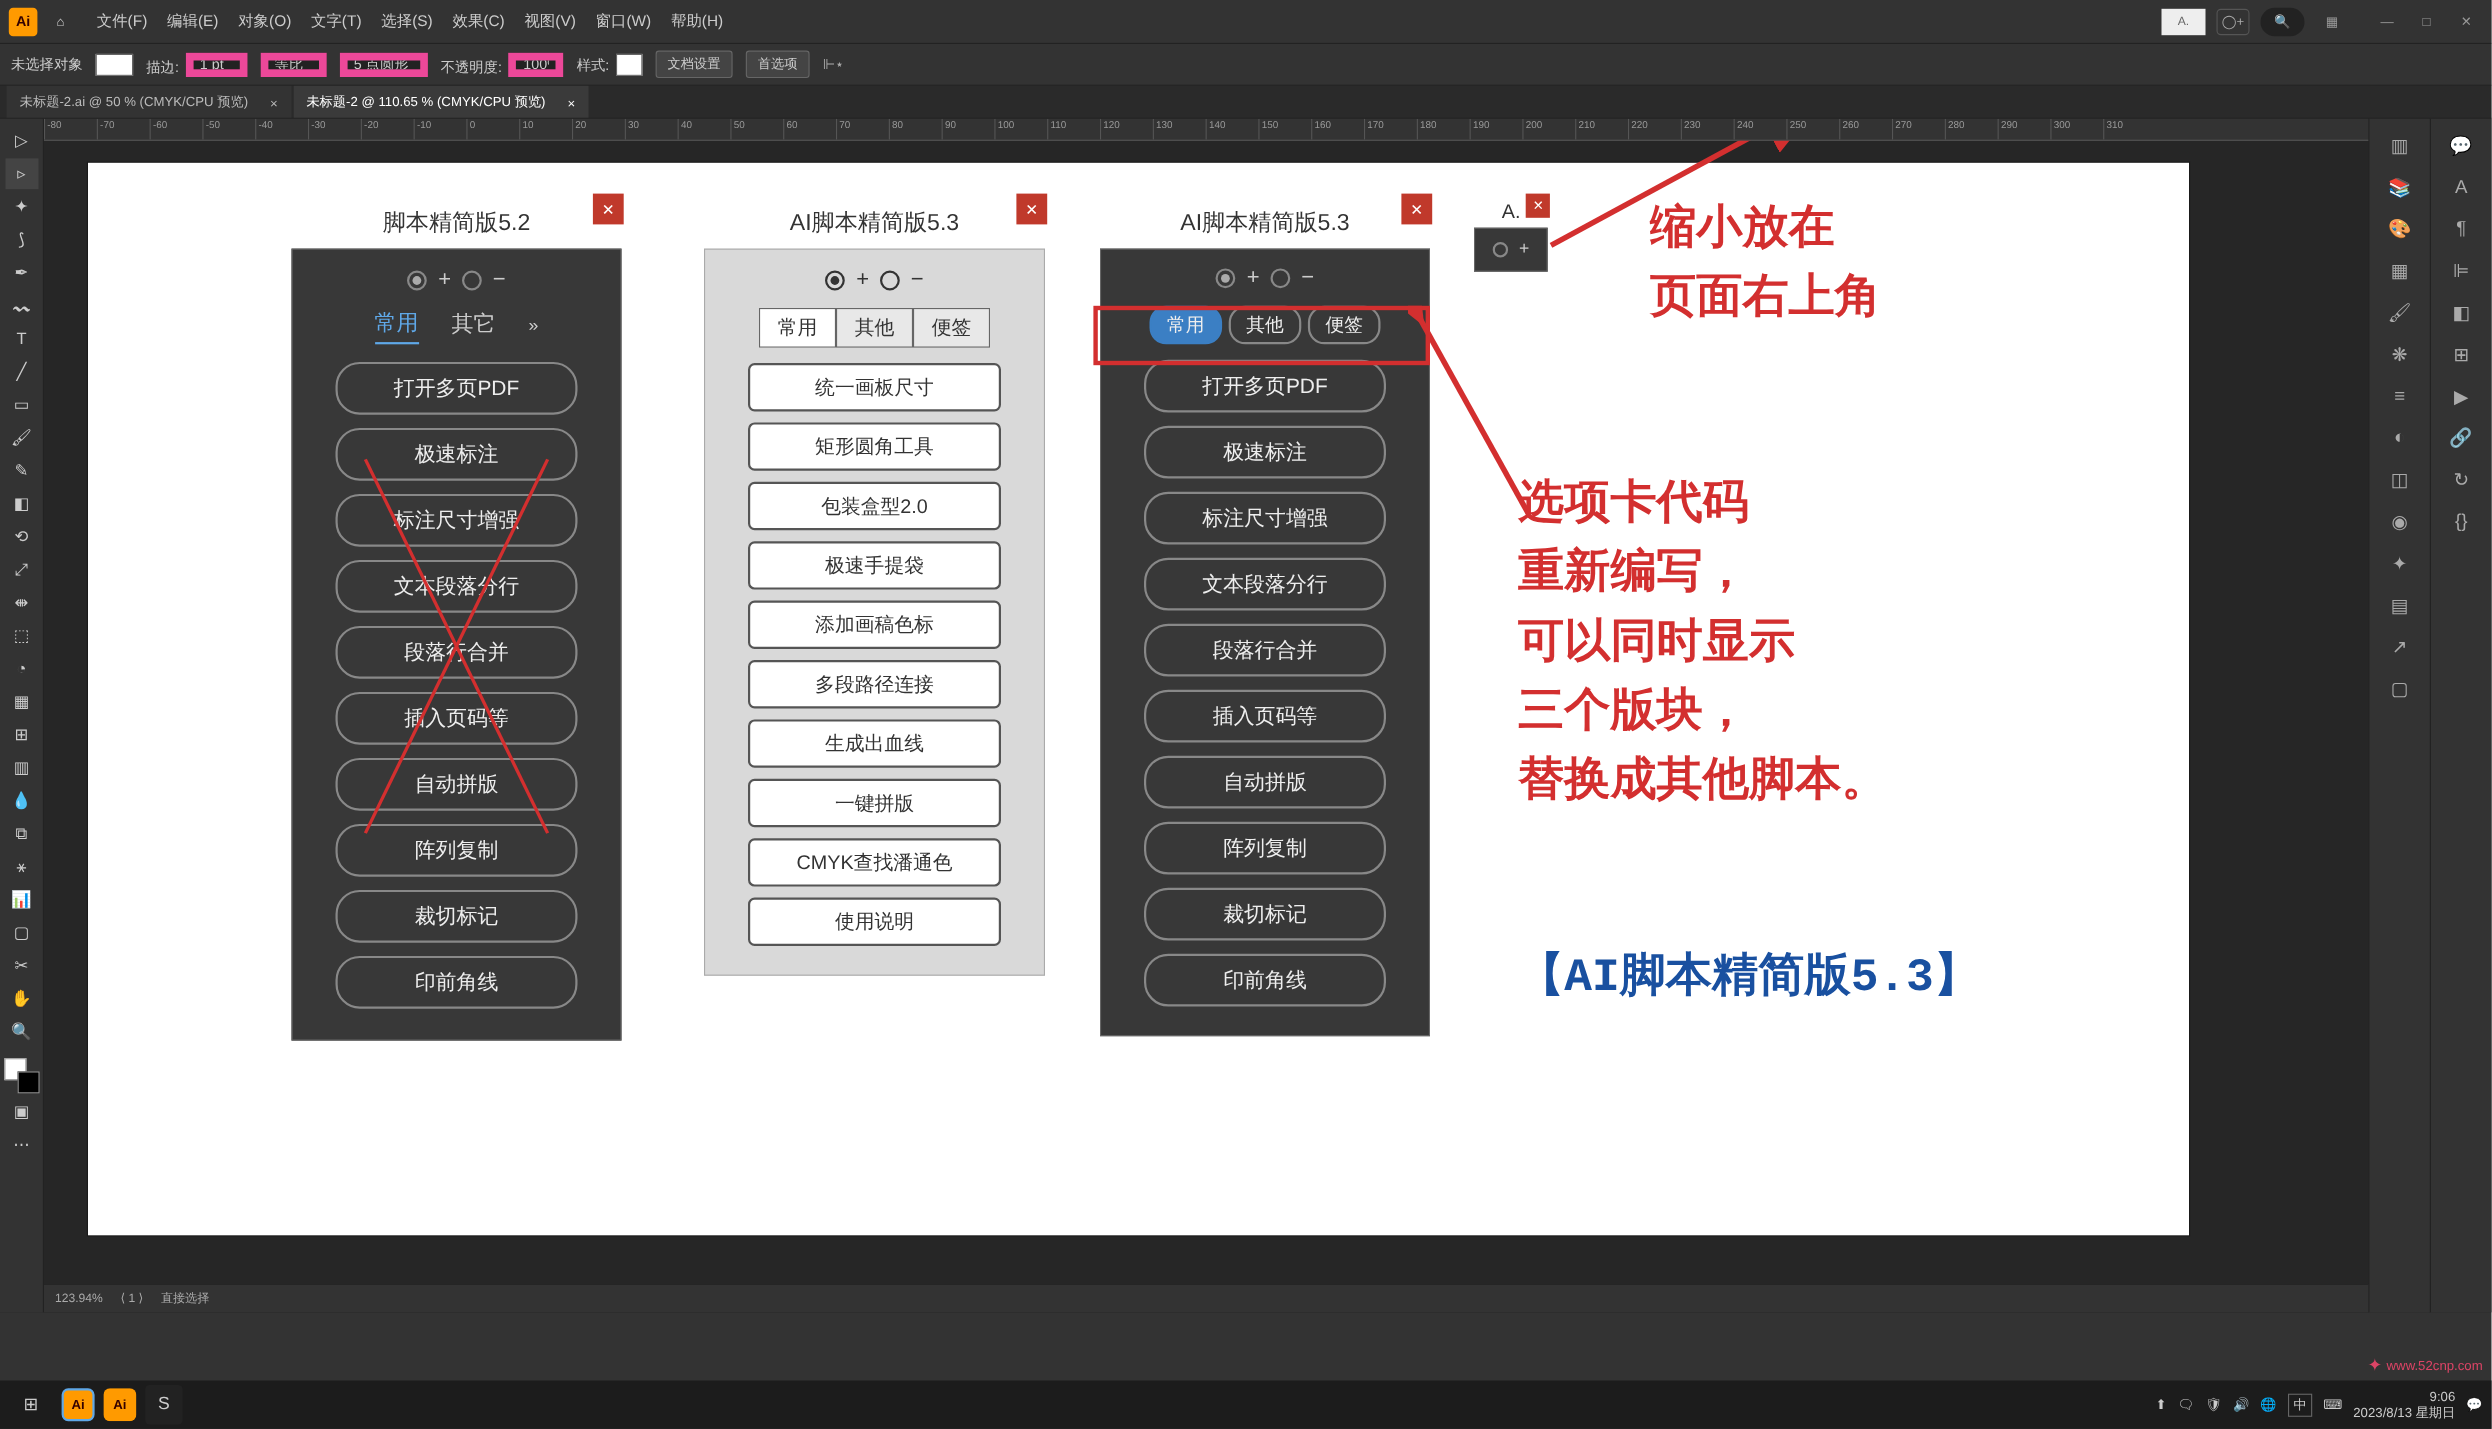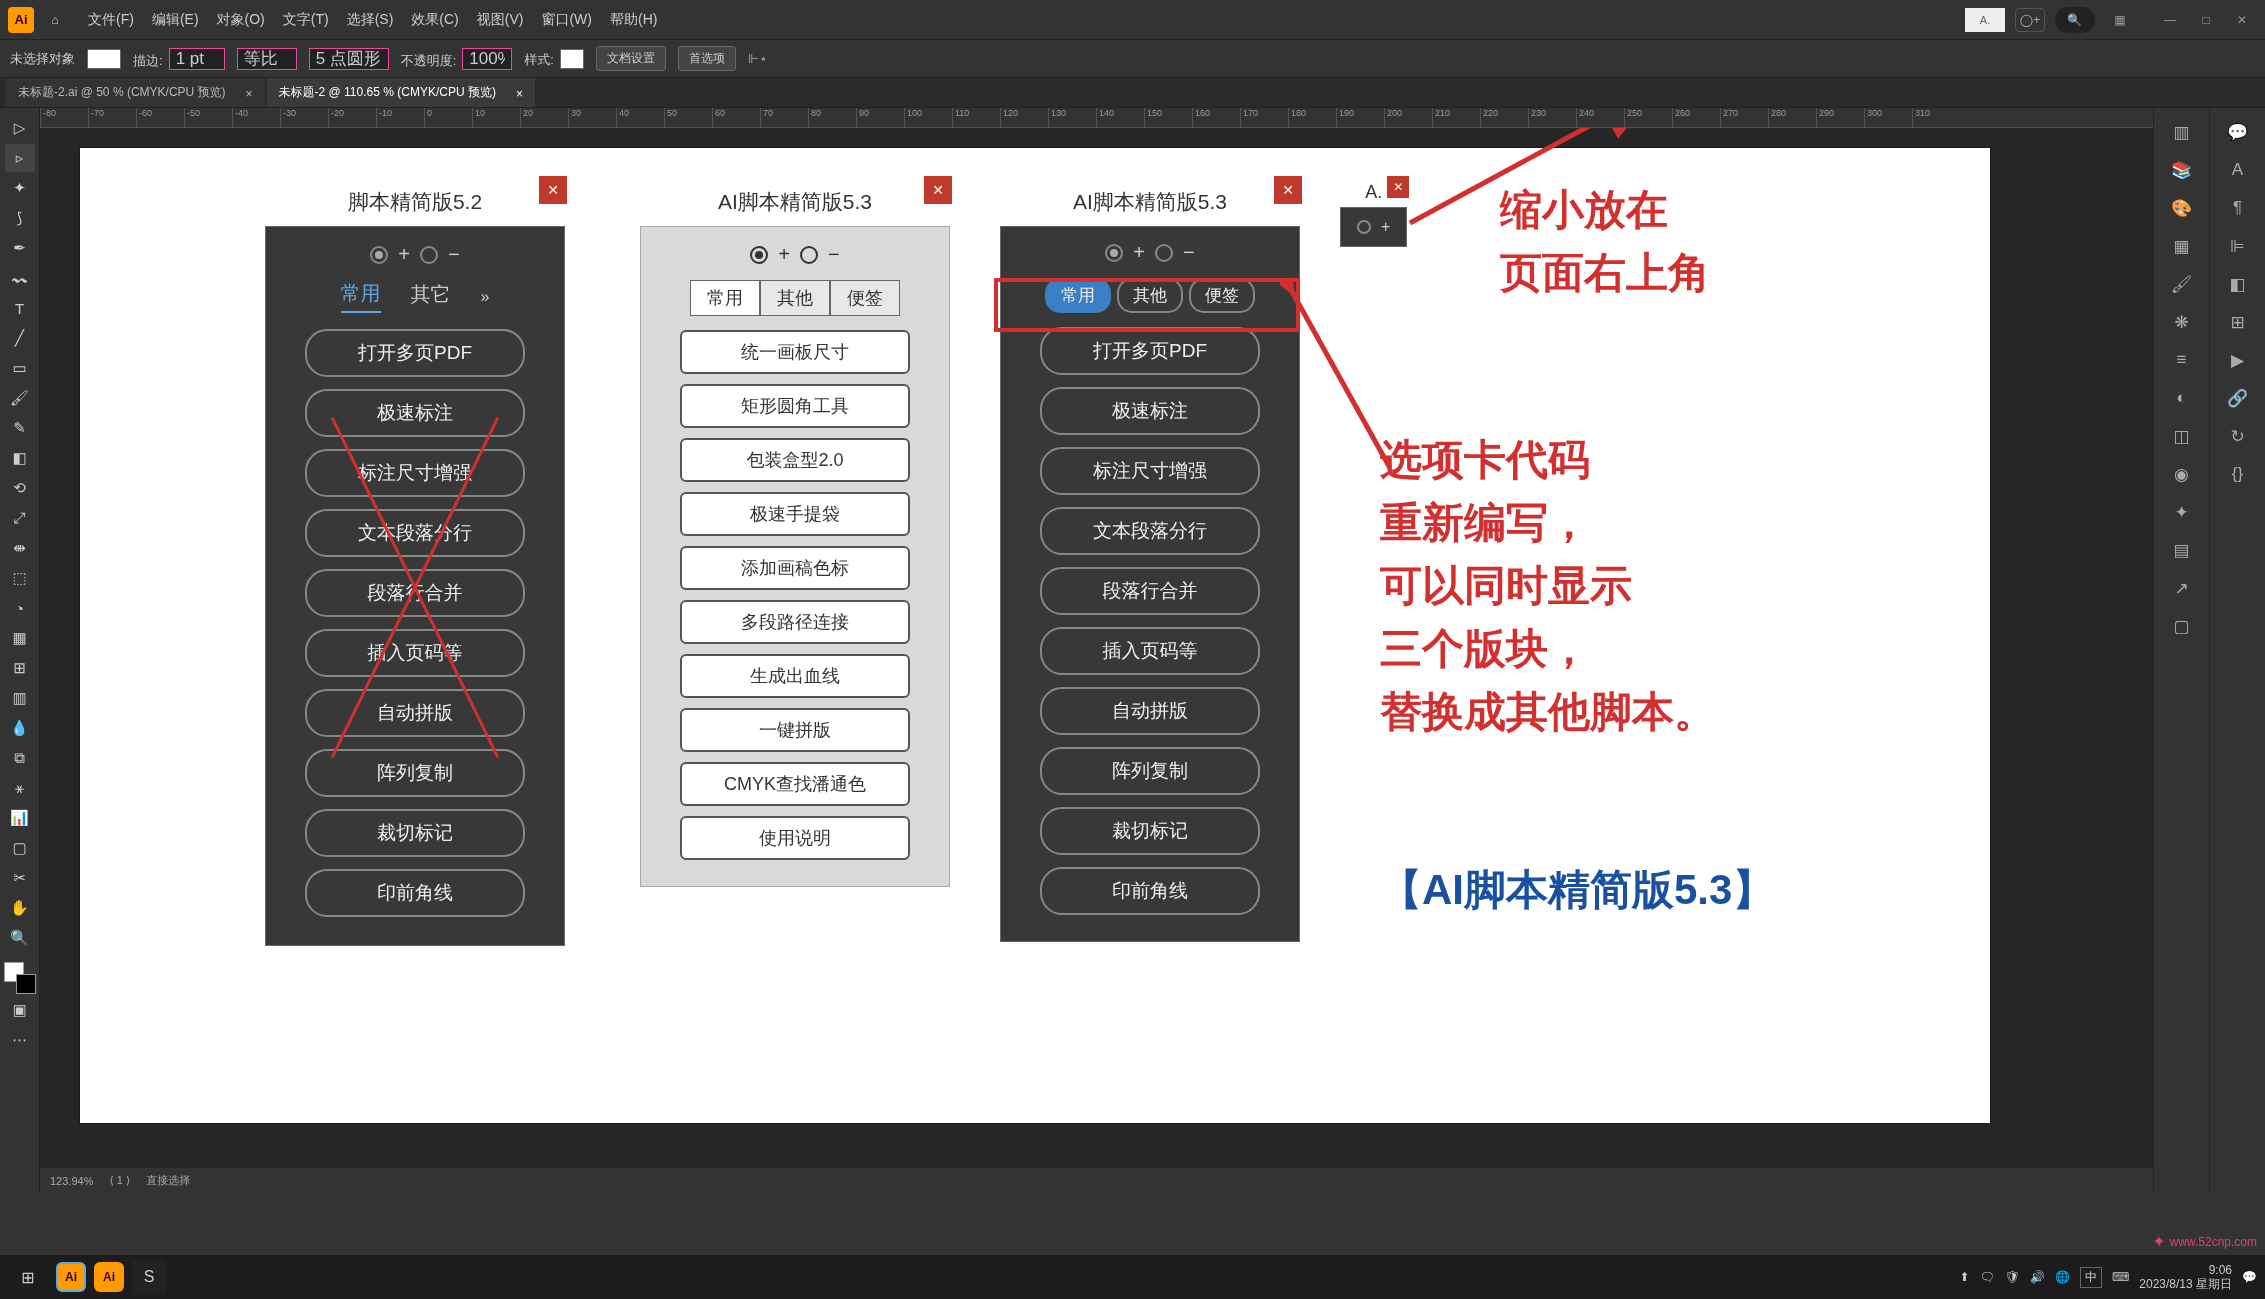--- a/index.html
+++ b/index.html
@@ -11,21 +11,21 @@
 .menu span{cursor:pointer}
 .top-search{margin-left:auto;display:flex;align-items:center;gap:10px}
 .search-box{width:40px;height:26px;background:#222;border-radius:13px;display:flex;align-items:center;justify-content:center}
 .win-controls{display:flex;gap:6px;margin-left:10px}
 .win-btn{width:30px;height:24px;display:flex;align-items:center;justify-content:center;color:#999}
 .little-box{width:40px;height:24px;background:#eee;color:#666;display:flex;align-items:center;justify-content:center;font-size:11px}
 
 .ctrlbar{background:#333;height:38px;display:flex;align-items:center;padding:0 10px;gap:12px;border-bottom:1px solid #222;font-size:13px}
 .ctrl-field{display:flex;align-items:flex-end;gap:6px}
 .ctrl-swatch{width:34px;height:20px;background:#fff;border:1px solid #666}
-.ctrl-input{background:#222;color:#ccc;border:1px solid #ec4899;padding:2px 6px;font-size:17px;height:22px}
+.ctrl-input{background:#222;color:#ccc;border:7px solid #ec4899;padding:2px 6px;font-size:13px;height:22px}
 .ctrl-btn{background:#444;color:#ccc;border:1px solid #666;padding:3px 10px;font-size:12px;border-radius:3px}
 
 .tabs{background:#2a2a2a;height:30px;display:flex;align-items:center;padding:0 6px;border-bottom:1px solid #222;font-size:12px}
 .doc-tab{background:#333;padding:6px 12px;margin-right:2px;display:flex;align-items:flex-end;gap:20px;color:#bbb}
 .doc-tab.active{background:#3a3a3a;color:#fff}
 
 .workspace{display:flex;height:1085px;background:#262626}
 .toolbar{width:40px;background:#333;border-right:1px solid #222;display:flex;flex-direction:column;align-items:center;gap:2px;padding-top:6px}
 .tool{width:30px;height:28px;display:flex;align-items:center;justify-content:center;color:#ccc;cursor:pointer;font-size:15px}
 .tool.sel{background:#444}
@@ -74,21 +74,21 @@
 .tab53d{display:flex;justify-content:center;gap:6px;margin-bottom:14px}
 .tab53d span{border:2px solid #888;padding:4px 14px;border-radius:15px;color:#eee;font-size:17px;cursor:pointer}
 .tab53d span.active{background:#3b7fc4;border-color:#3b7fc4}
 .red-box{position:absolute;border:4px solid #d32f2f;pointer-events:none}
 
 .mini-panel{position:absolute;left:1260px;top:30px}
 .mini-panel .panel-hdr{font-size:18px;padding:6px}
 .mini-body{background:#383838;padding:10px 16px;border:1px solid #666}
 .mini-body .ctrlrow{margin:0}
 
-.annot{position:absolute;font-family:Liberation Sans, sans-serif;font-weight:bold;line-height:1.5}
+.annot{position:absolute;font-family:Liberation Mono, monospace;font-weight:bold;line-height:1.5}
 .annot.red{color:#d32f2f;font-size:42px}
 .annot.blue{color:#1950a0;font-size:42px}
 .arrow{position:absolute}
 
 .rpanel{width:56px;background:#333;border-left:1px solid #222;display:flex;flex-direction:column;align-items:center;gap:6px;padding-top:8px}
 .rpanel2{width:56px;background:#333;border-left:1px solid #222;display:flex;flex-direction:column;align-items:center;gap:6px;padding-top:8px}
 .rp-ic{width:36px;height:32px;display:flex;align-items:center;justify-content:center;color:#aaa;font-size:17px;cursor:pointer}
 
 .statusbar{position:absolute;bottom:0;left:0;right:0;height:26px;background:#333;border-top:1px solid #222;display:flex;align-items:center;padding:0 10px;color:#aaa;font-size:11px;gap:16px}
 

